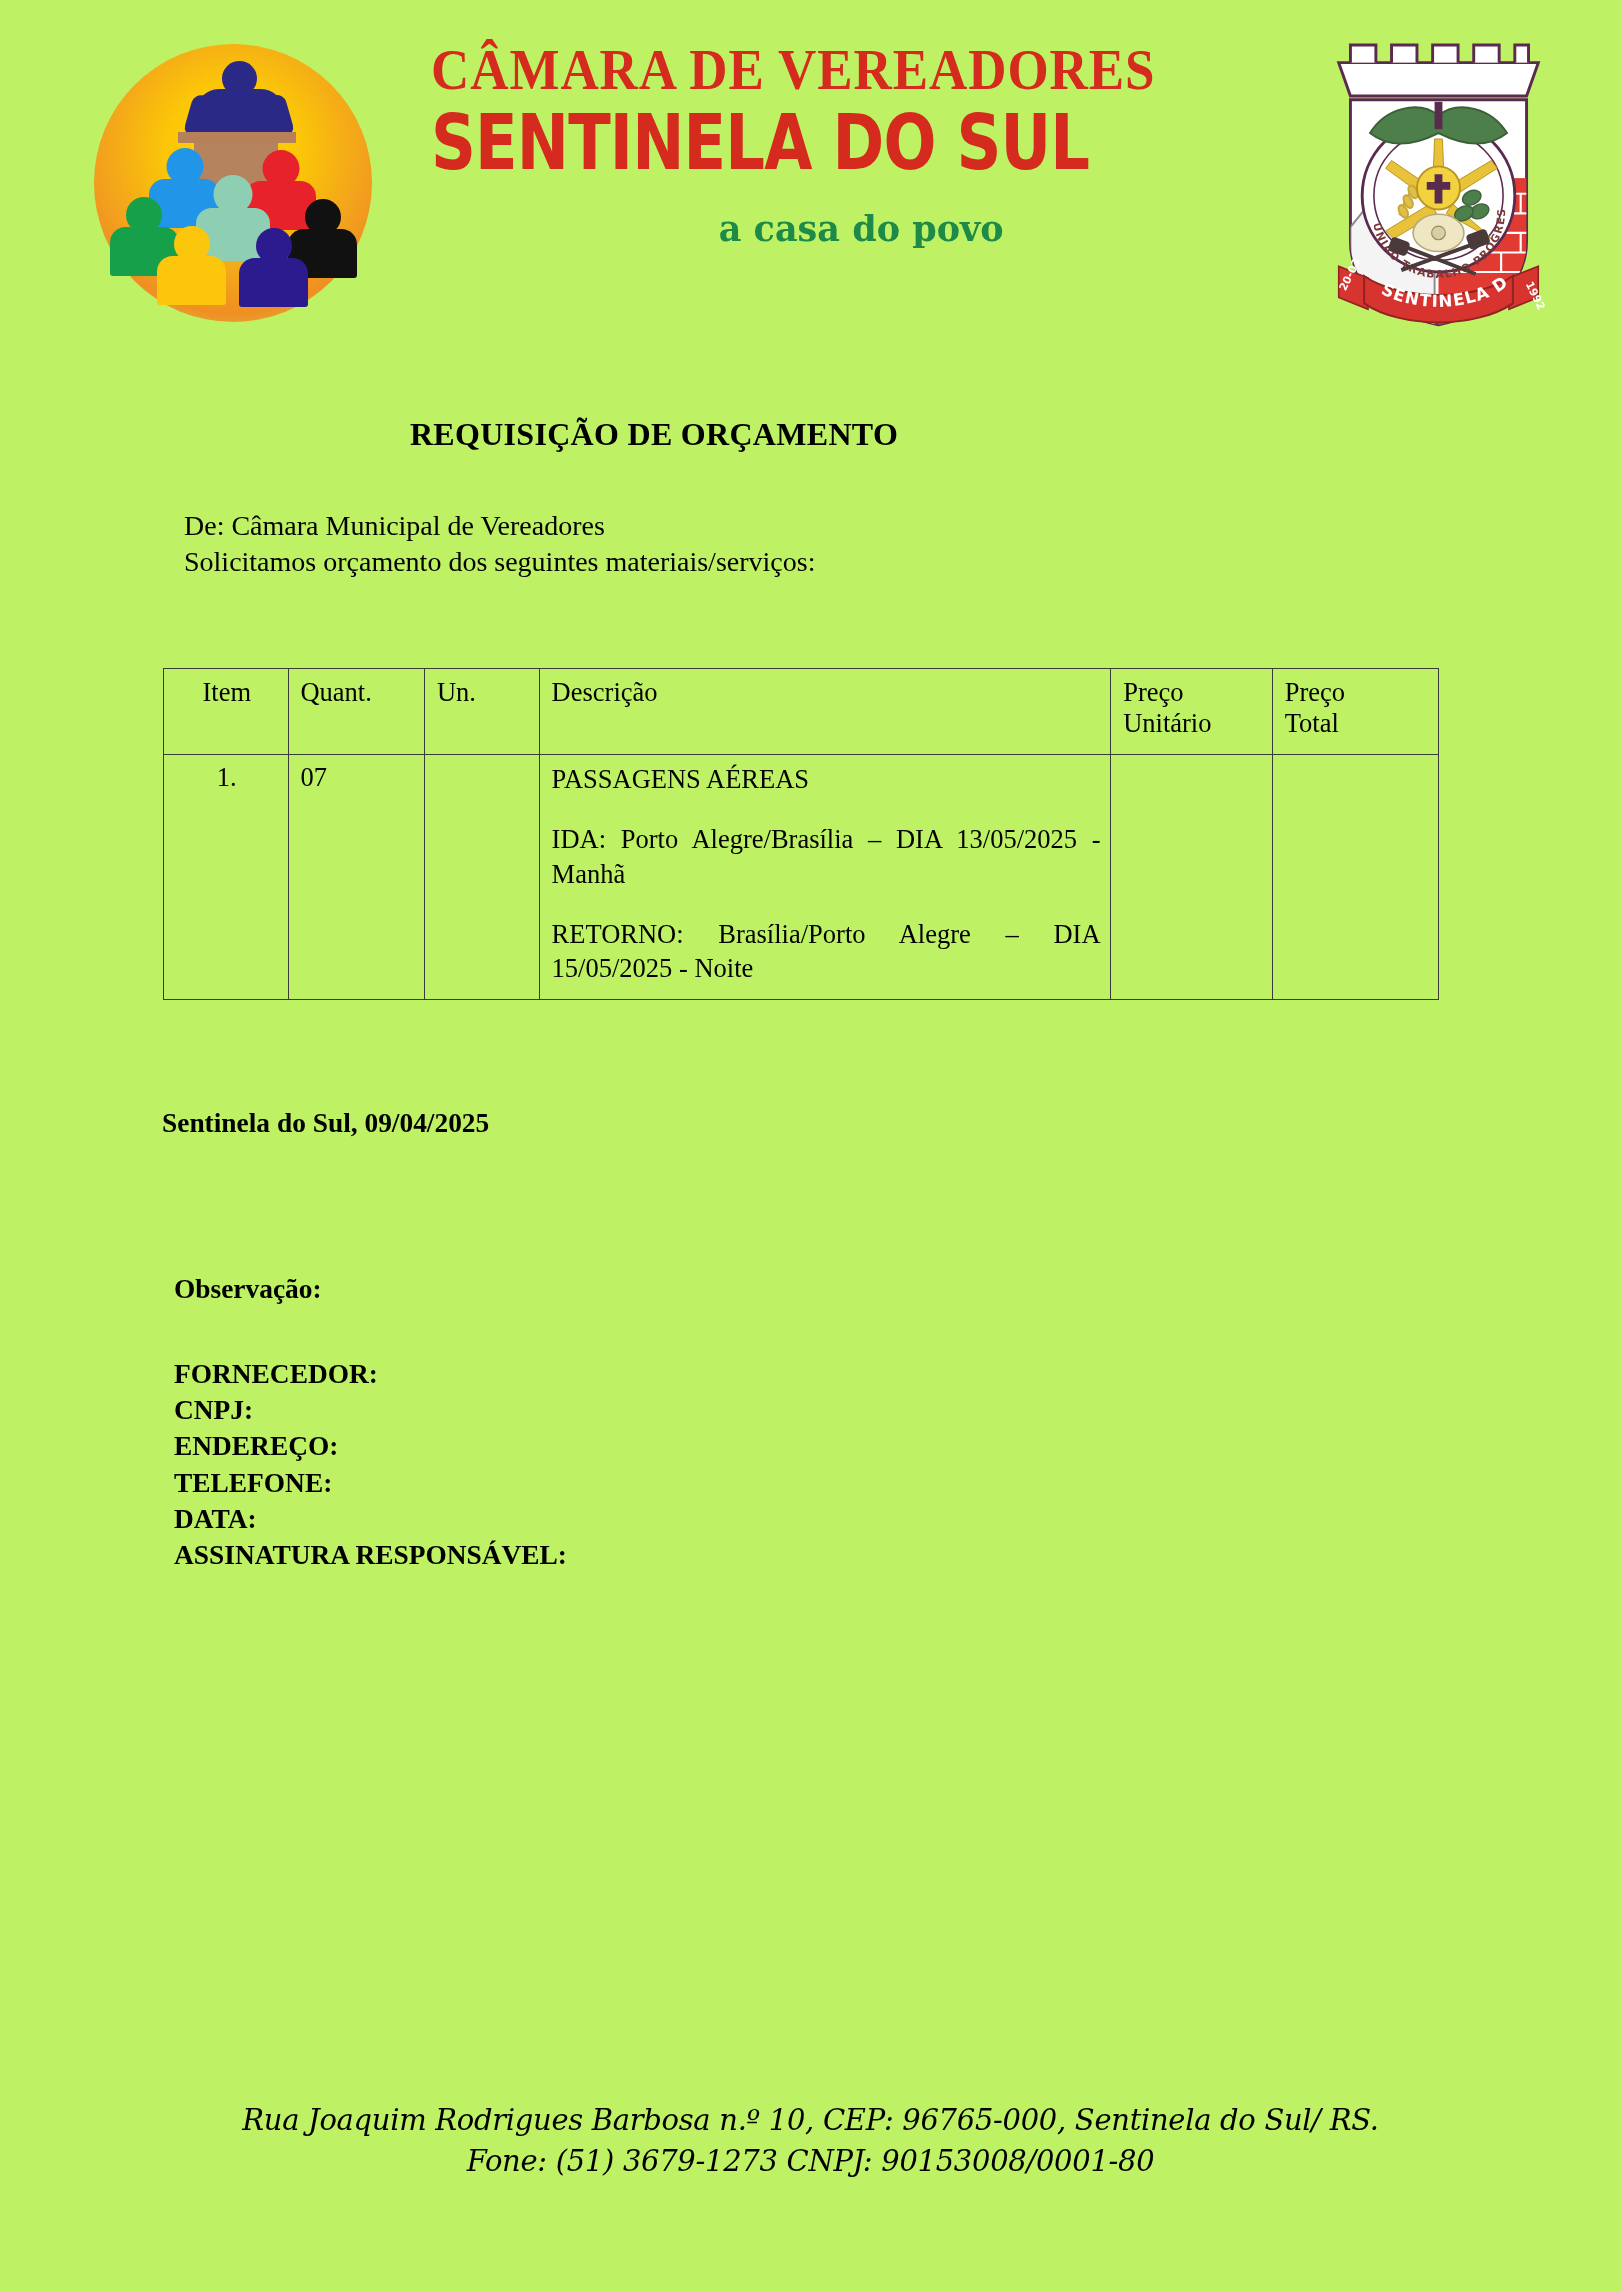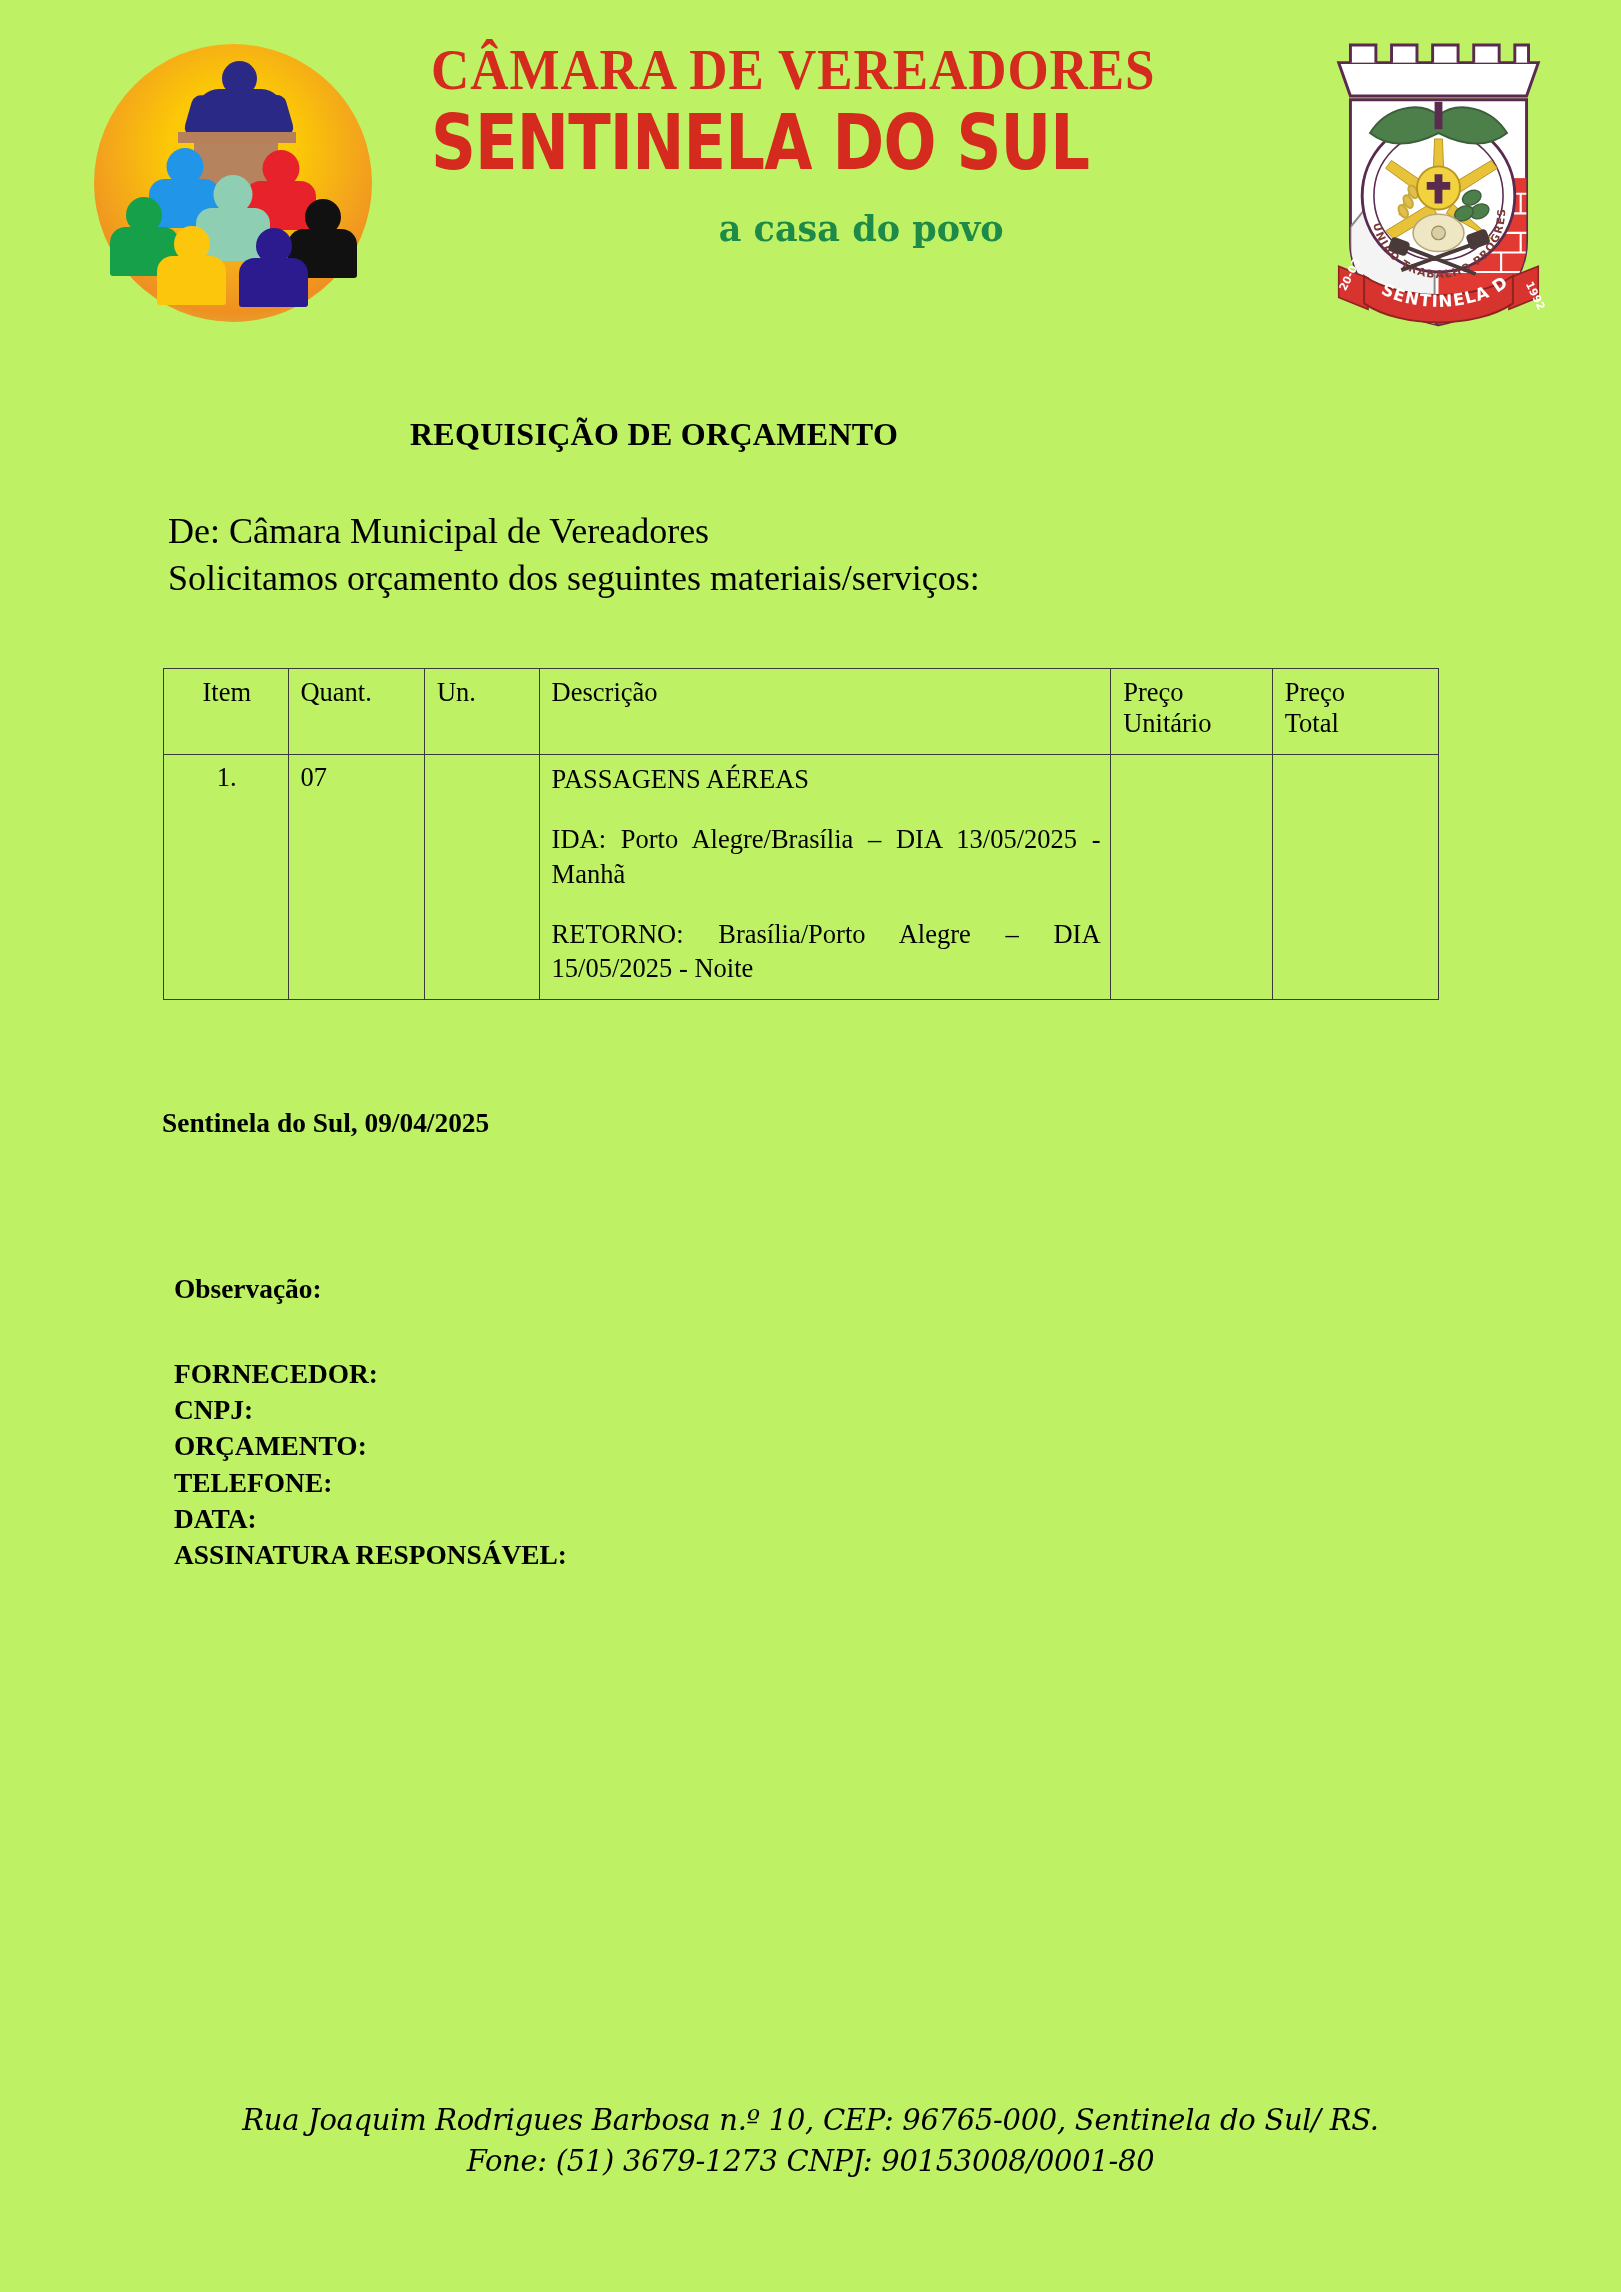--- a/index.html
+++ b/index.html
@@ -169,24 +169,24 @@
     top: 416px;
     width: 1308px;
     text-align: center;
     font-size: 32px;
     font-weight: 700;
     letter-spacing: 0.3px;
   }
 
   .intro {
     position: absolute;
-    left: 168px;
+    left: 184px;
     top: 508px;
     width: 1176px;
-    font-size: 36px;
+    font-size: 28px;
     line-height: 1.3;
   }
   .intro div { white-space: nowrap; }
 
   
   .tbl-wrap {
     position: absolute;
     left: 163px;
     top: 668px;
     width: 1217px;
@@ -478,21 +478,21 @@
     </table>
   </div>
 
   <div class="place-date">Sentinela do Sul, 09/04/2025</div>
 
   <div class="obs-label">Observação:</div>
 
   <div class="fields">
     <div>FORNECEDOR:</div>
     <div>CNPJ:</div>
-    <div>ORÇAMENTO:</div>
+    <div>ENDEREÇO:</div>
     <div>TELEFONE:</div>
     <div>DATA:</div>
     <div>ASSINATURA RESPONSÁVEL:</div>
   </div>
 
   <div class="footer">
     <div>Rua Joaquim Rodrigues Barbosa n.º 10, CEP: 96765-000,  Sentinela do Sul/ RS.</div>
     <div>Fone: (51) 3679-1273 CNPJ: 90153008/0001-80</div>
   </div>
 

